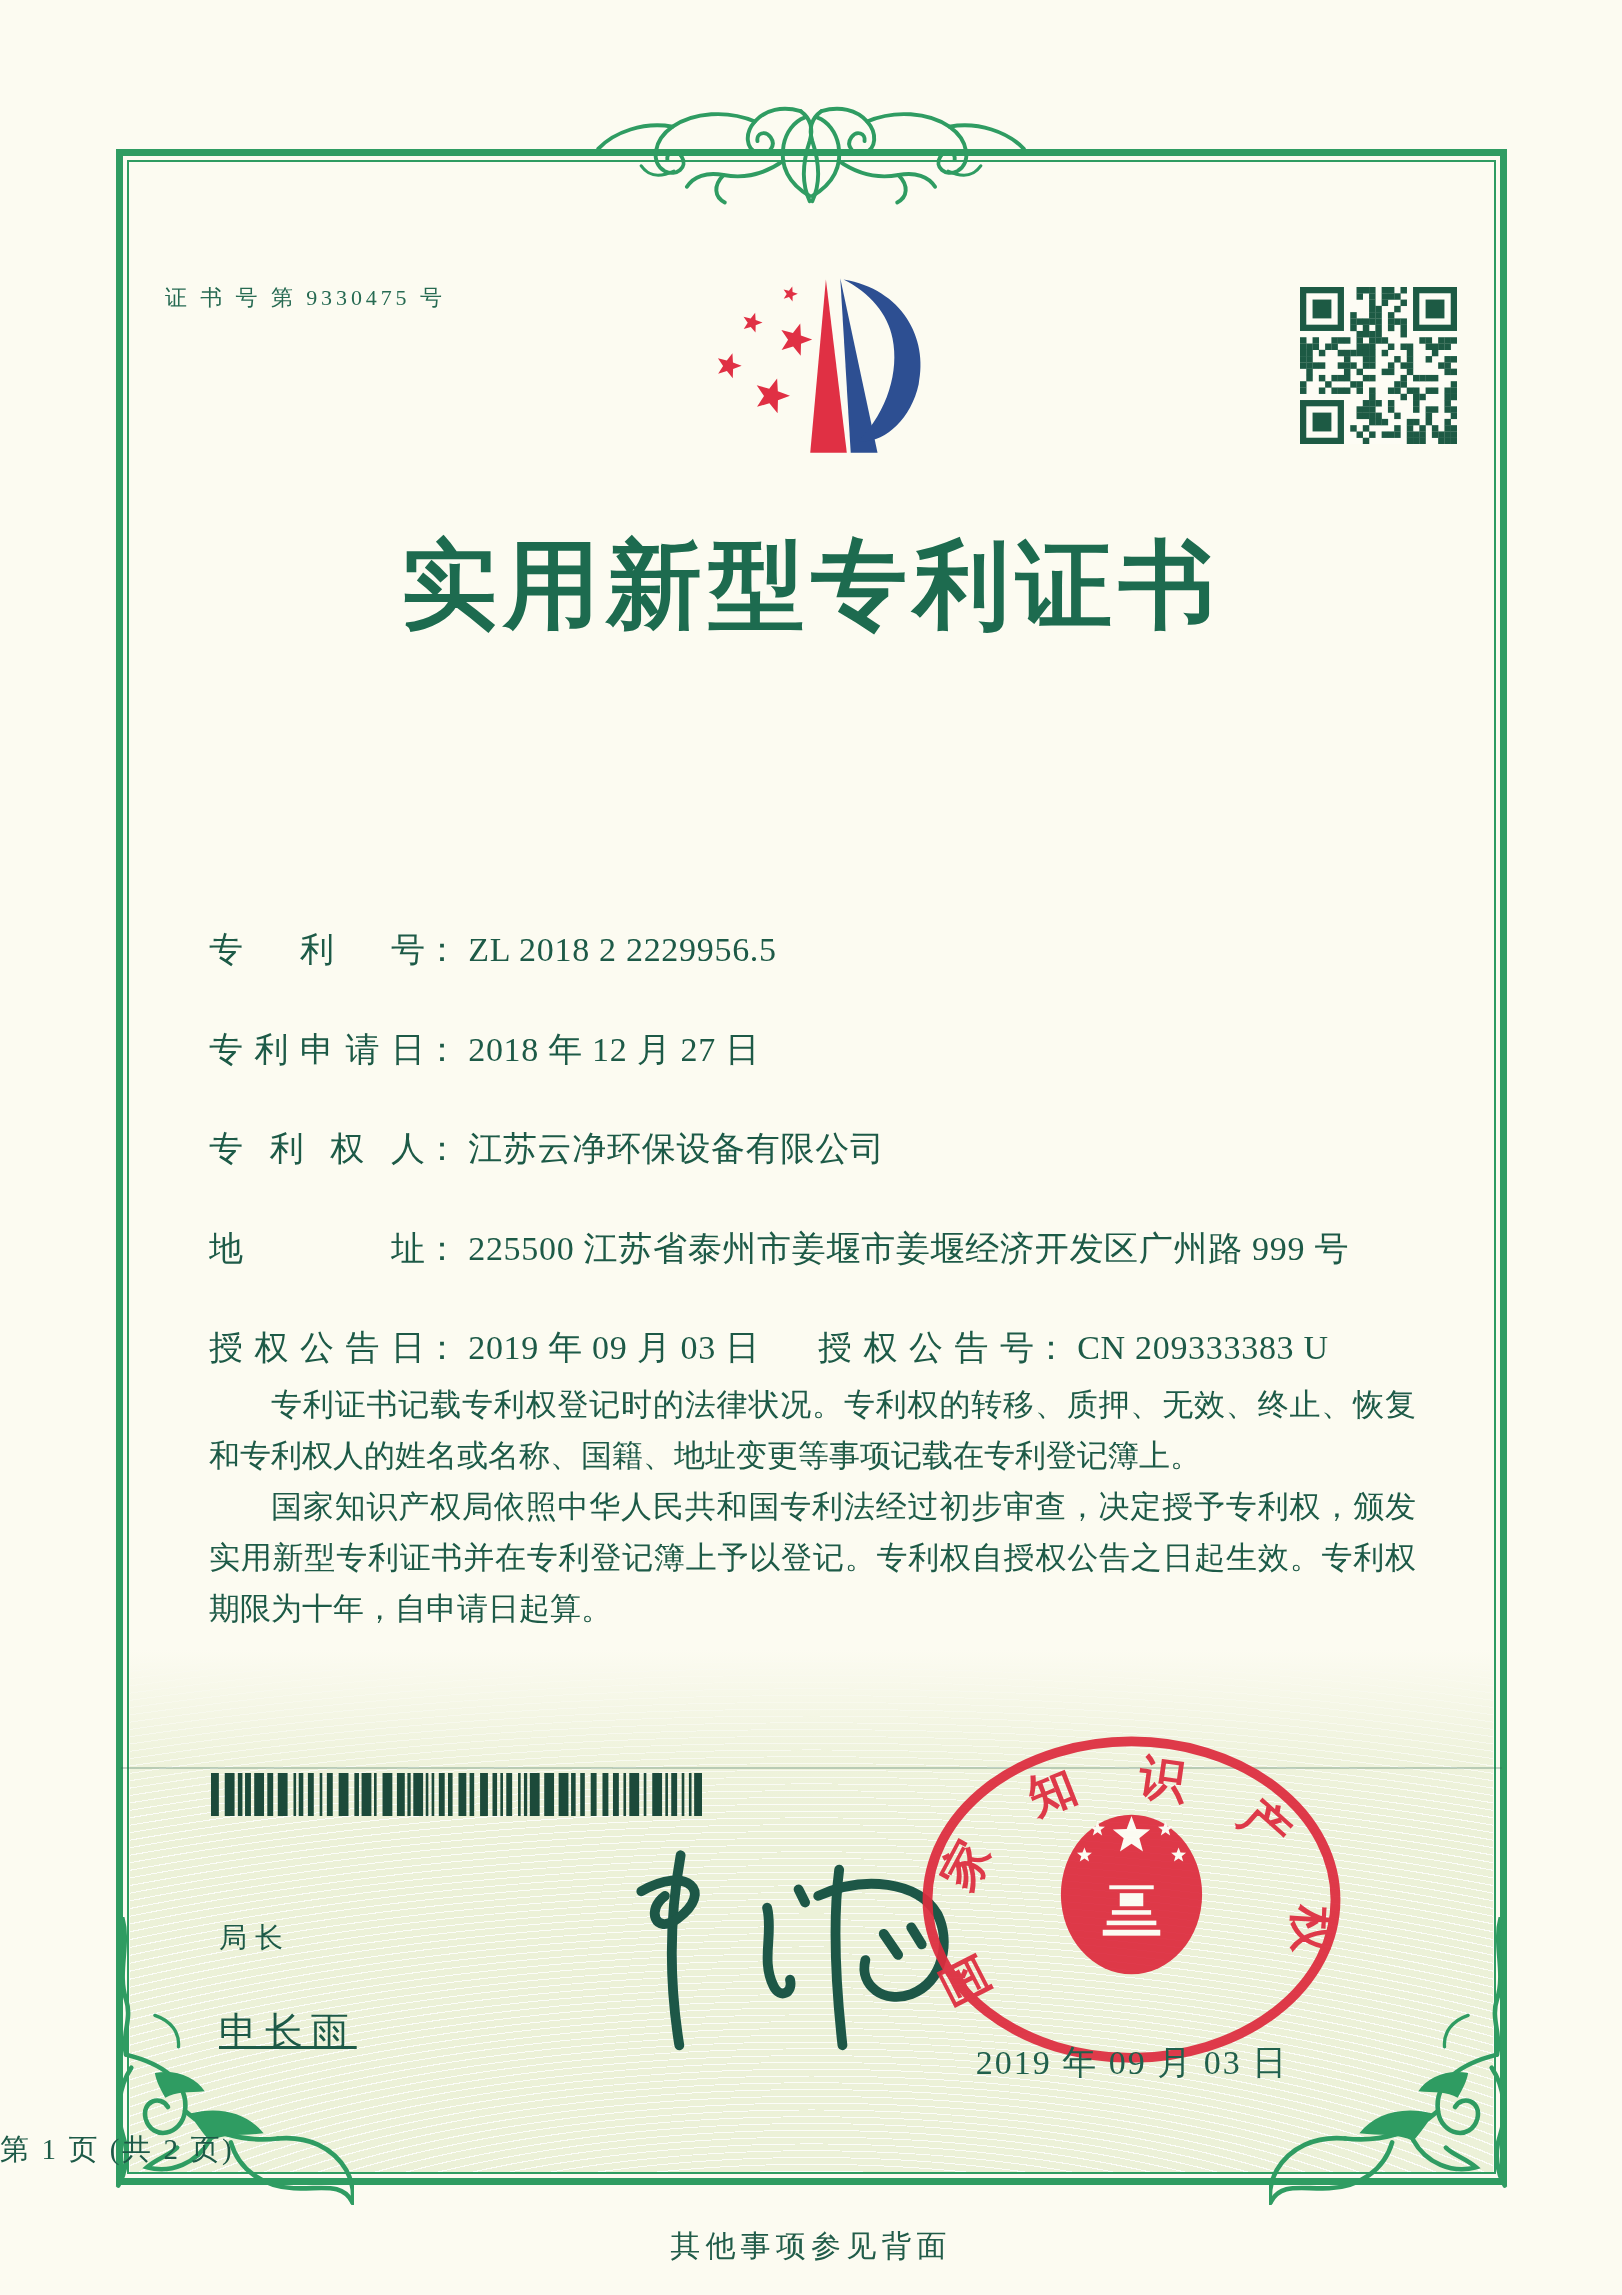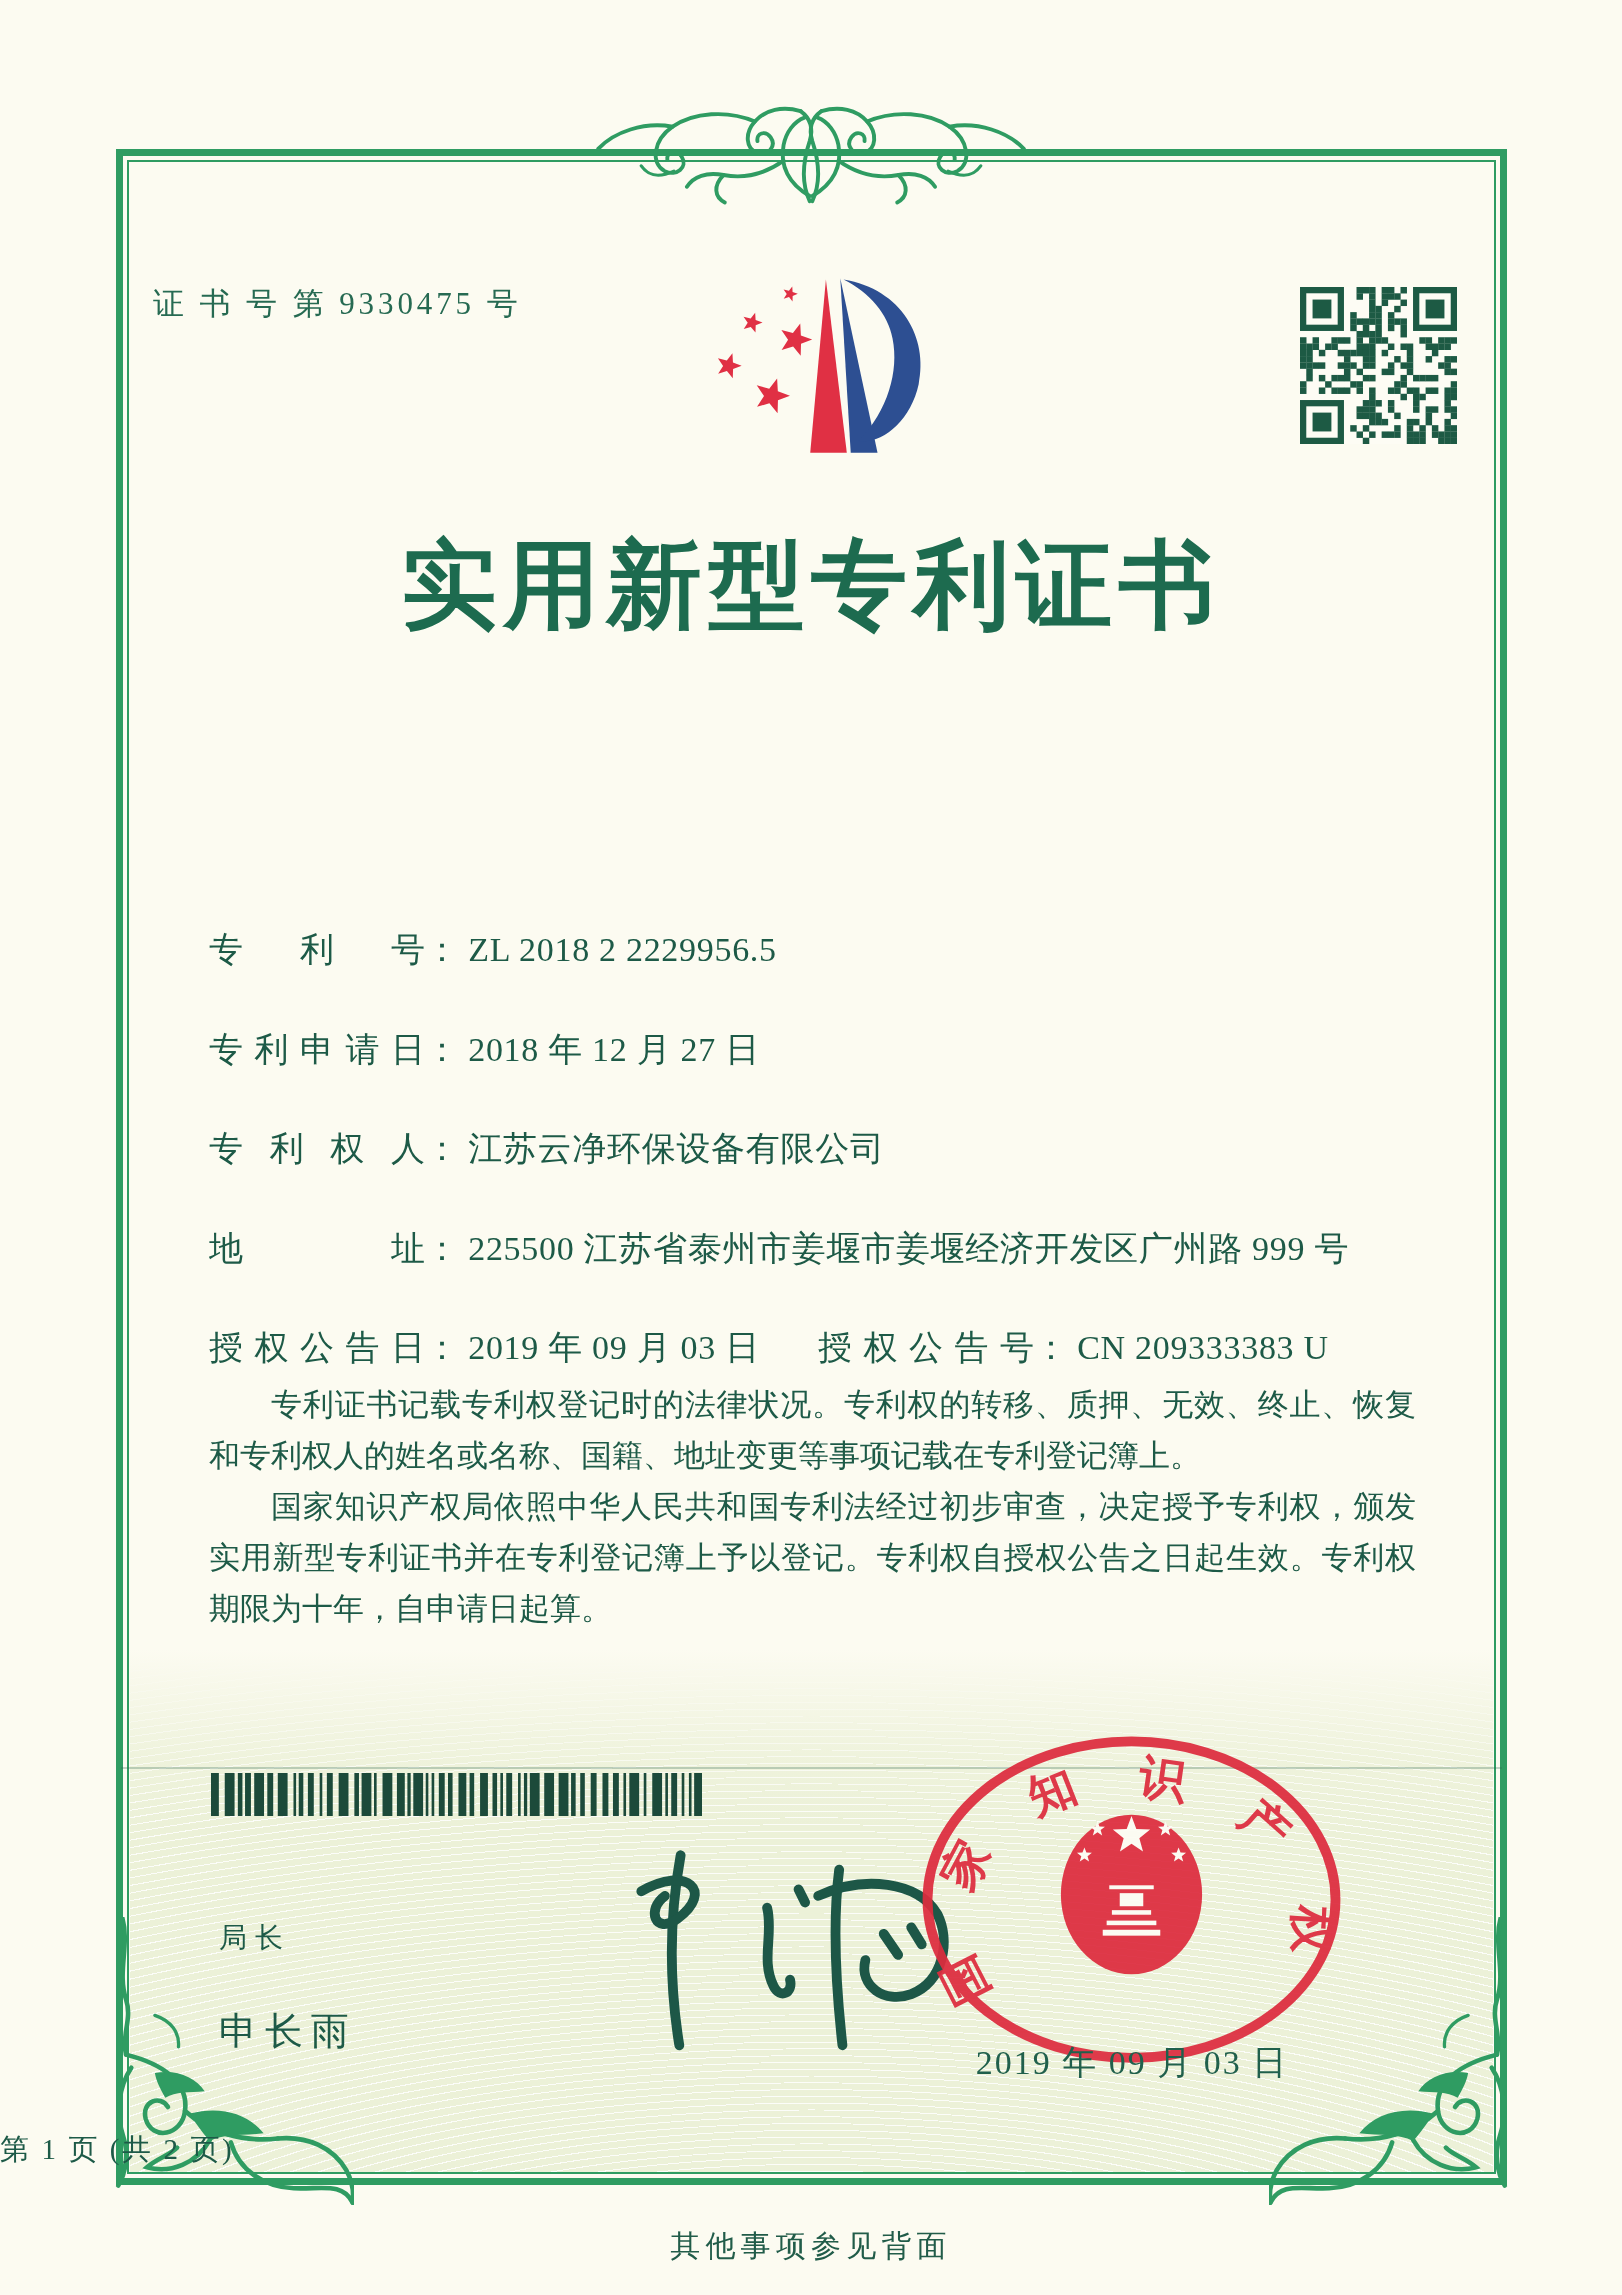--- a/index.html
+++ b/index.html
@@ -19,41 +19,41 @@
   .frame-inner{position:absolute;inset:3.9px;border:2px solid var(--border_green);}
 
   .green-zone{left:130px;top:1649px;width:1363px;height:523px;
     background:linear-gradient(180deg, rgba(236,241,216,0) 0px, rgba(236,241,216,.85) 111px, var(--zone_bg) 177px);}
   .green-zone::after{content:"";position:absolute;inset:0;
     background:repeating-radial-gradient(916px 340px at 50% 140%,
       rgba(255,255,255,0) 0 15.7px, rgba(255,255,255,.85) 15.7px 18.3px);
     -webkit-mask-image:linear-gradient(180deg, transparent 0, #000 164px);
     mask-image:linear-gradient(180deg, transparent 0, #000 164px);}
 
-  .cert-number{left:153px;top:283px;font-size:31px;letter-spacing:3.9px;color:var(--certno_green);}
+  .cert-number{left:165px;top:283px;font-size:22px;letter-spacing:3.9px;color:var(--certno_green);}
   .logo{left:692px;top:260px;width:243px;height:196px;}
   .qr{left:1300px;top:287px;width:157px;height:157px;}
   .title{left:0;width:1622px;top:522px;text-align:center;font-size:96px;font-weight:bold;
          letter-spacing:6.5px;color:var(--title_green);}
 
   .field-row{left:209px;width:1315px;font-size:34px;line-height:41px;color:var(--text_green);}
   .flabel{display:inline-block;width:216px;text-align:justify;text-align-last:justify;vertical-align:top;}
   .colon{display:inline-block;}
   .fvalue{margin-left:9.2px;letter-spacing:0.7px;}
   .grant2{position:absolute;left:609px;top:0;}
 
   .paragraphs{left:209px;top:1379px;width:1207px;font-size:31px;line-height:51px;
               color:var(--text_green);text-align:justify;}
   .paragraphs p{margin:0;text-indent:62px;}
 
   .scan-line{left:121px;top:1767px;width:1381px;height:2px;background:rgba(45,105,80,.28);}
 
   .barcode{left:211px;top:1773px;width:491px;height:43px;}
   .signer-title{left:219px;top:1919px;font-size:28px;letter-spacing:7.9px;color:var(--text_green);}
-  .signer-name{left:219px;top:2006px;font-size:38px;letter-spacing:7.9px;color:var(--text_green);}
+  .signer-name{left:219px;top:2006px;font-size:38px;letter-spacing:7.9px;color:var(--text_green);text-decoration:underline;}
   .signature{left:602px;top:1826px;width:380px;height:242px;color:#1d5747;}
 
   .seal{left:913px;top:1731px;width:437px;height:340px;}
   .seal-date{left:916px;top:2040px;width:432px;text-align:center;font-size:34px;
              letter-spacing:2px;color:#20604c;}
 
   .page-info{left:0;width:1622px;top:2130px;text-align:left;font-size:29px;
              letter-spacing:2.6px;color:var(--text_green);}
   .back-note{left:0;width:1622px;top:2226px;text-align:center;font-size:30px;
              letter-spacing:5.2px;color:#215c49;}

